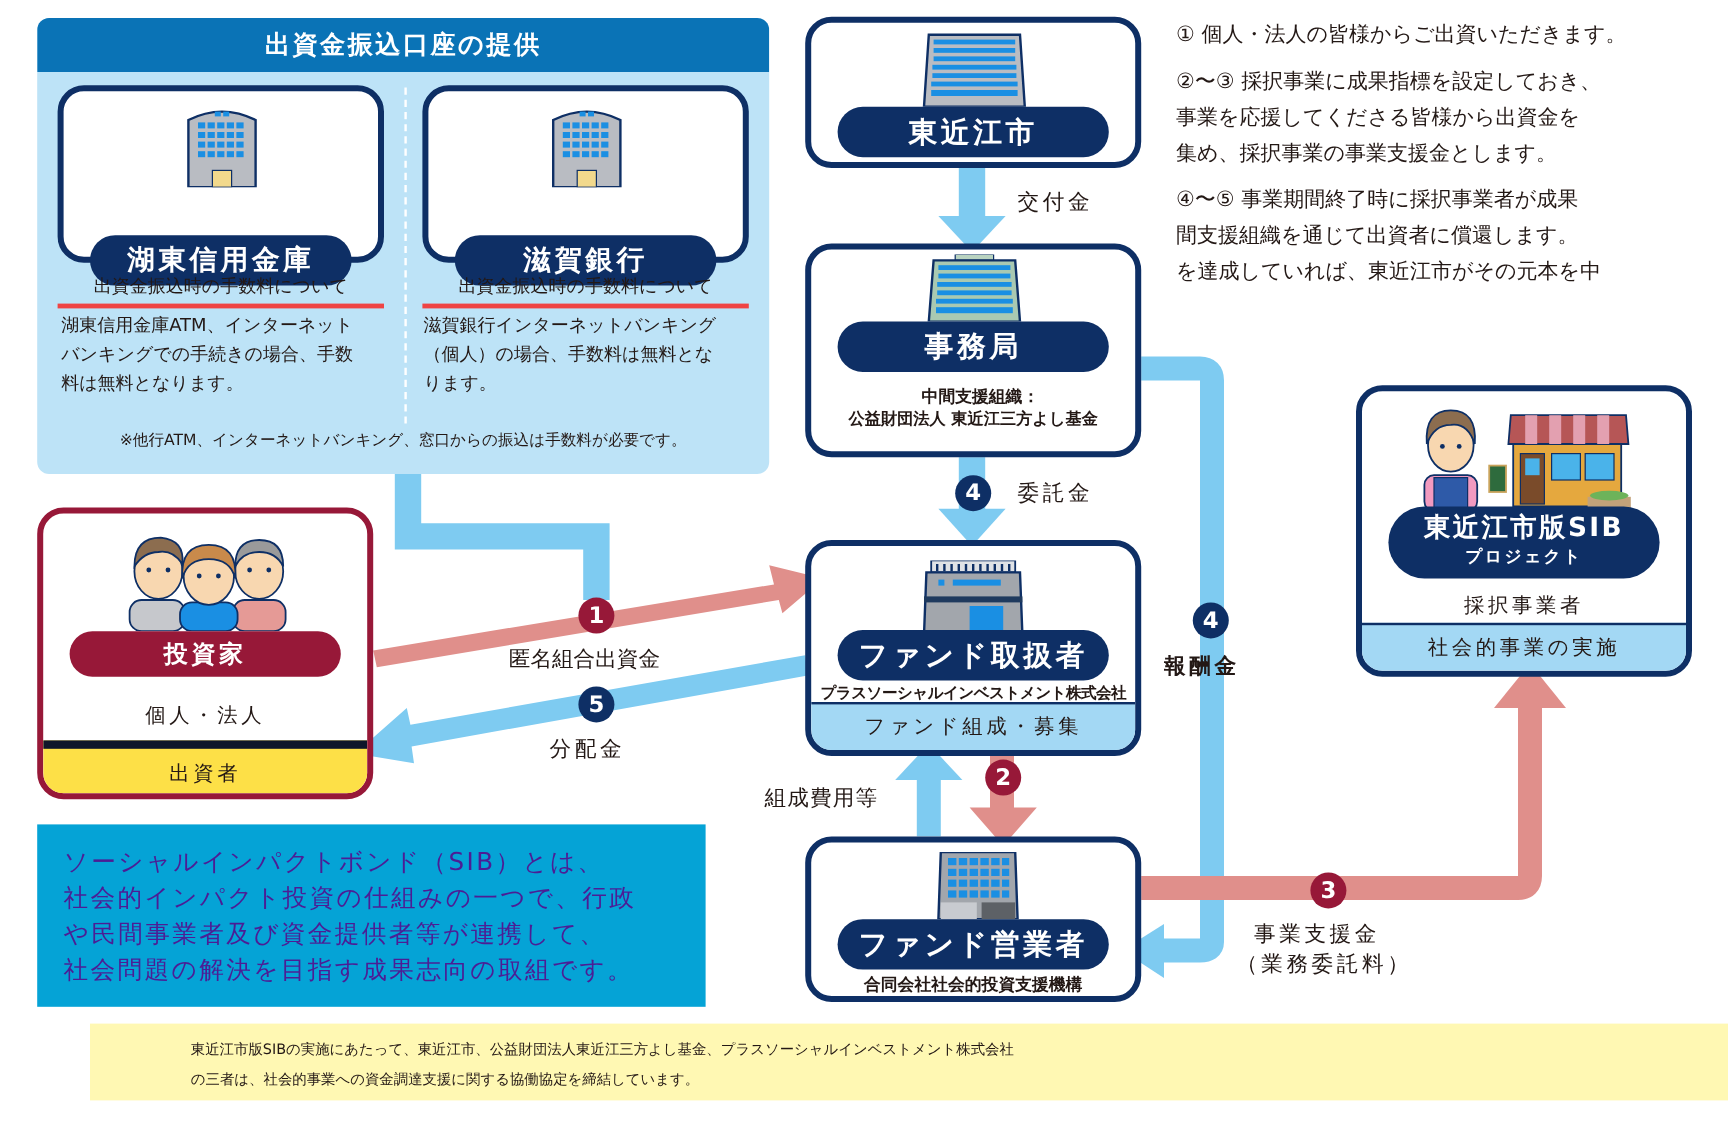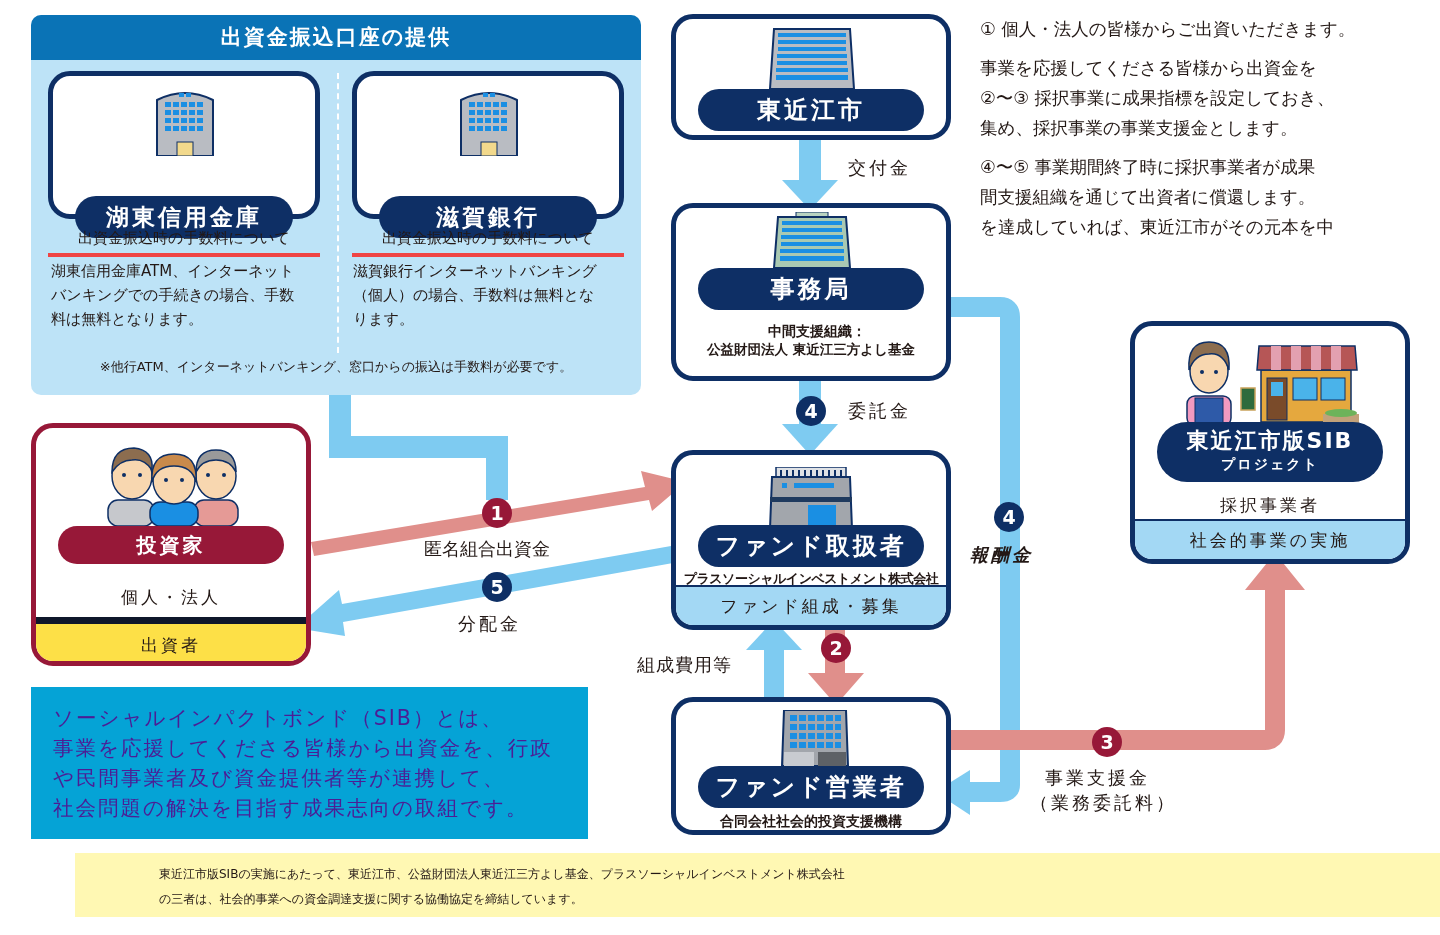--- a/index.html
+++ b/index.html
@@ -226,21 +226,21 @@
     <rect x="26" y="16" width="40" height="5" fill="#1a8fe3"></rect>
     <rect x="2" y="30" width="82" height="5" fill="#1f3a5e"></rect>
     <rect x="40" y="38" width="28" height="24" fill="#1a8fe3"></rect>
   </svg>
   <div class="pill node-pill" style="top:70px;">ファンド取扱者</div>
   <div class="sub-text" style="top:115px; font-size:13px; letter-spacing:-0.5px;">プラスソーシャルインベストメント株式会社</div>
   <div class="band">ファンド組成・募集</div>
 </div>
 
 <div class="abs badge badge-navy" style="left:994px; top:502px;">4</div>
-<div class="abs flow-label" style="left:970px; top:543px; font-weight:bold;font-style:italic;">報酬金</div>
+<div class="abs flow-label" style="left:970px; top:543px; font-weight:bold;">報酬金</div>
 
 <div class="abs investor layer">
   <svg class="icon" style="left:68px; top:14px;" width="140" height="84" viewBox="0 0 140 84">
 
     <rect x="90" y="58" width="44" height="26" rx="10" fill="#e59a96" stroke="#0e2f65" stroke-width="1.5"></rect>
     <ellipse cx="112" cy="34" rx="20" ry="23" fill="#f8d7b0" stroke="#0e2f65" stroke-width="1.5"></ellipse>
     <path d="M92 30 Q92 8 112 8 Q132 8 132 30 Q126 18 112 18 Q98 18 92 30 Z" fill="#9a9a9a" stroke="#0e2f65" stroke-width="1.5"></path>
 
     <rect x="4" y="58" width="46" height="26" rx="10" fill="#c6c8cc" stroke="#0e2f65" stroke-width="1.5"></rect>
     <ellipse cx="28" cy="34" rx="20" ry="23" fill="#f8d7b0" stroke="#0e2f65" stroke-width="1.5"></ellipse>
@@ -344,34 +344,34 @@
     <div>東近江市版SIB</div>
     <div style="font-size:14px; line-height:18px;">プロジェクト</div>
   </div>
   <div class="sub-text" style="top:170px; font-size:17px; font-weight:normal; letter-spacing:3px;">採択事業者</div>
   <div class="band">社会的事業の実施</div>
 </div>
 
 <div class="abs explain over">
   <p>① 個人・法人の皆様からご出資いただきます。</p>
   <p>
+    <span style="display:block">②〜③ 採択事業に成果指標を設定しておき、</span>
     <span style="display:block">事業を応援してくださる皆様から出資金を</span>
-    <span style="display:block">②〜③ 採択事業に成果指標を設定しておき、</span>
     <span style="display:block">集め、採択事業の事業支援金とします。</span>
   </p>
   <p>
     <span style="display:block">④〜⑤ 事業期間終了時に採択事業者が成果</span>
     <span style="display:block">間支援組織を通じて出資者に償還します。</span>
     <span style="display:block">を達成していれば、東近江市がその元本を中</span>
   </p>
 </div>
 
 <div class="abs sib-box over">
   <div>ソーシャルインパクトボンド（SIB）とは、</div>
-  <div>事業を応援してくださる皆様から出資金を、行政</div>
+  <div>社会的インパクト投資の仕組みの一つで、行政</div>
   <div>や民間事業者及び資金提供者等が連携して、</div>
   <div>社会問題の解決を目指す成果志向の取組です。</div>
 </div>
 
 <div class="abs agreement over">
   <div>東近江市版SIBの実施にあたって、東近江市、公益財団法人東近江三方よし基金、プラスソーシャルインベストメント株式会社</div>
   <div>の三者は、社会的事業への資金調達支援に関する協働協定を締結しています。</div>
 </div>
 
 </body></html>

